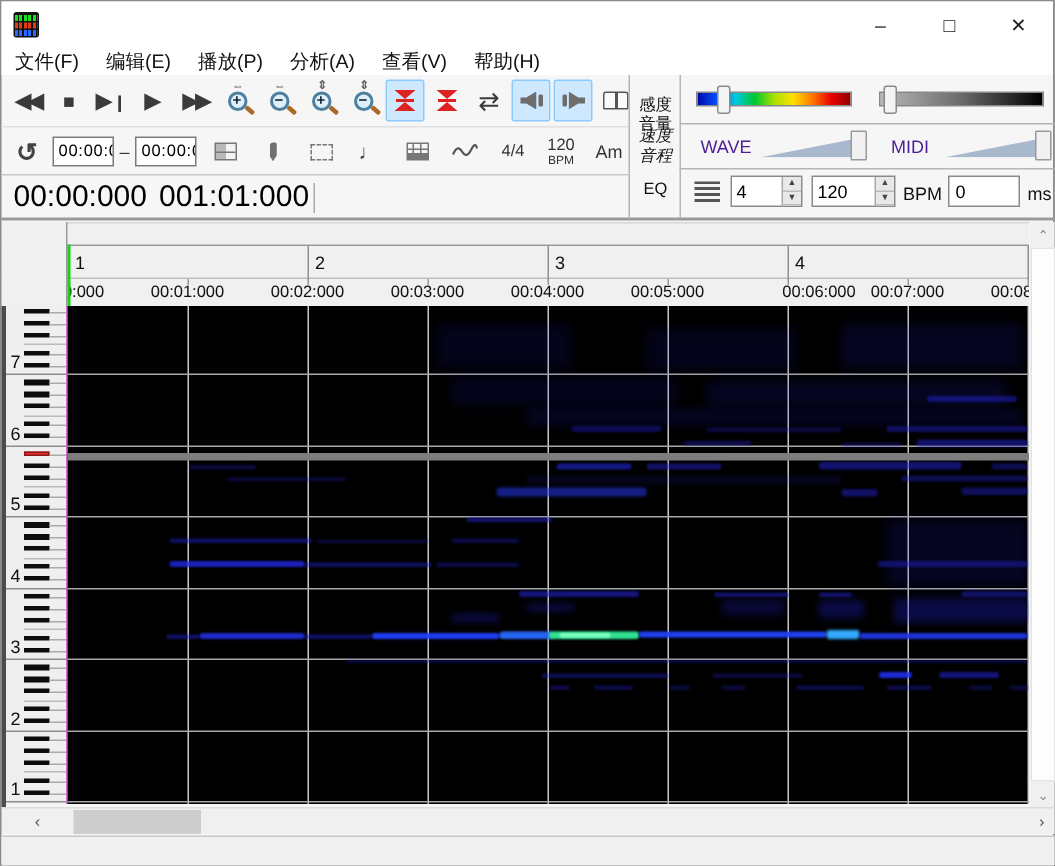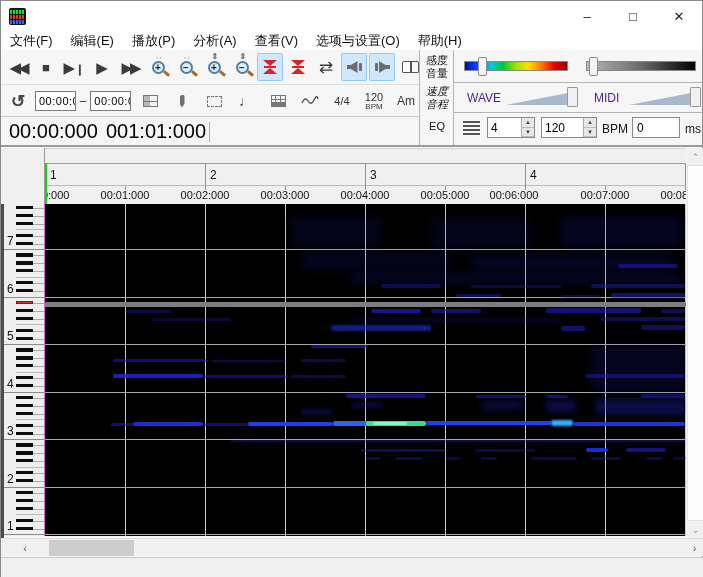--- a/index.html
+++ b/index.html
@@ -143,21 +143,20 @@
       <div class="winbtn">✕</div>
     </div>
   </div>
 
   <div class="menubar" id="menubar">
       <div class="menuitem">文件(F)</div>
       <div class="menuitem">编辑(E)</div>
       <div class="menuitem">播放(P)</div>
       <div class="menuitem">分析(A)</div>
       <div class="menuitem">查看(V)</div>
-      <div class="menuitem">选项与设置(O)</div>
       <div class="menuitem">帮助(H)</div>
     </div>
 
   <div class="toolrow1">
     <div class="tbtn">
         <span class="gly">◀◀</span>
       </div>
     <div class="tbtn">
         <span class="gly" style="letter-spacing:0;font-size:13px;">■</span>
       </div>
@@ -262,21 +261,21 @@
     <div style="width:103px;">001:01:000</div>
     <div class="sep"></div>
   </div>
   <div class="bigline"></div>
 
   <div class="rpanel">
     <div class="rp-vline1"></div>
       <div class="rp-vline2"></div>
     <div class="rp-hline1"></div>
       <div class="rp-hline2"></div>
-    <div class="rp-label" style="top:4px;">
+    <div class="rp-label" style="top:14px;">
       <div>感度</div>
       <div>音量</div>
     </div>
     <div class="rp-label" style="top:35px;font-style:italic;">
       <div>速度</div>
       <div>音程</div>
     </div>
     <div class="rp-label" style="top:70px;">EQ</div>
 
     <div class="gradbar" style="left:45px;top:11px;width:104px;background:linear-gradient(90deg,#0008a8,#0050ff,#00c8e0,#00c830,#a8e000,#ffe000,#ff7800,#e80000,#900000);">
@@ -338,21 +337,21 @@
         <div class="timelabel" style="left: 124px;">00:01:000</div>
         <div class="timetick" style="left: 204px;"></div>
         <div class="timelabel" style="left: 204px;">00:02:000</div>
         <div class="timetick" style="left: 284px;"></div>
         <div class="timelabel" style="left: 284px;">00:03:000</div>
         <div class="timetick" style="left: 364px;"></div>
         <div class="timelabel" style="left: 364px;">00:04:000</div>
         <div class="timetick" style="left: 444px;"></div>
         <div class="timelabel" style="left: 444px;">00:05:000</div>
         <div class="timetick" style="left: 524px;"></div>
-        <div class="timelabel" style="left: 513px;">00:06:000</div>
+        <div class="timelabel" style="left: 545px;">00:06:000</div>
         <div class="timetick" style="left: 604px;"></div>
         <div class="timelabel" style="left: 604px;">00:07:000</div>
         <div class="timetick" style="left: 684px;"></div>
         <div class="timelabel" style="left: 684px;">00:08:000</div>
       </div>
     <div class="ruler-leftbox"></div>
     <div class="playhead"></div>
   </div>
 
   <div class="edgestrip"></div>

